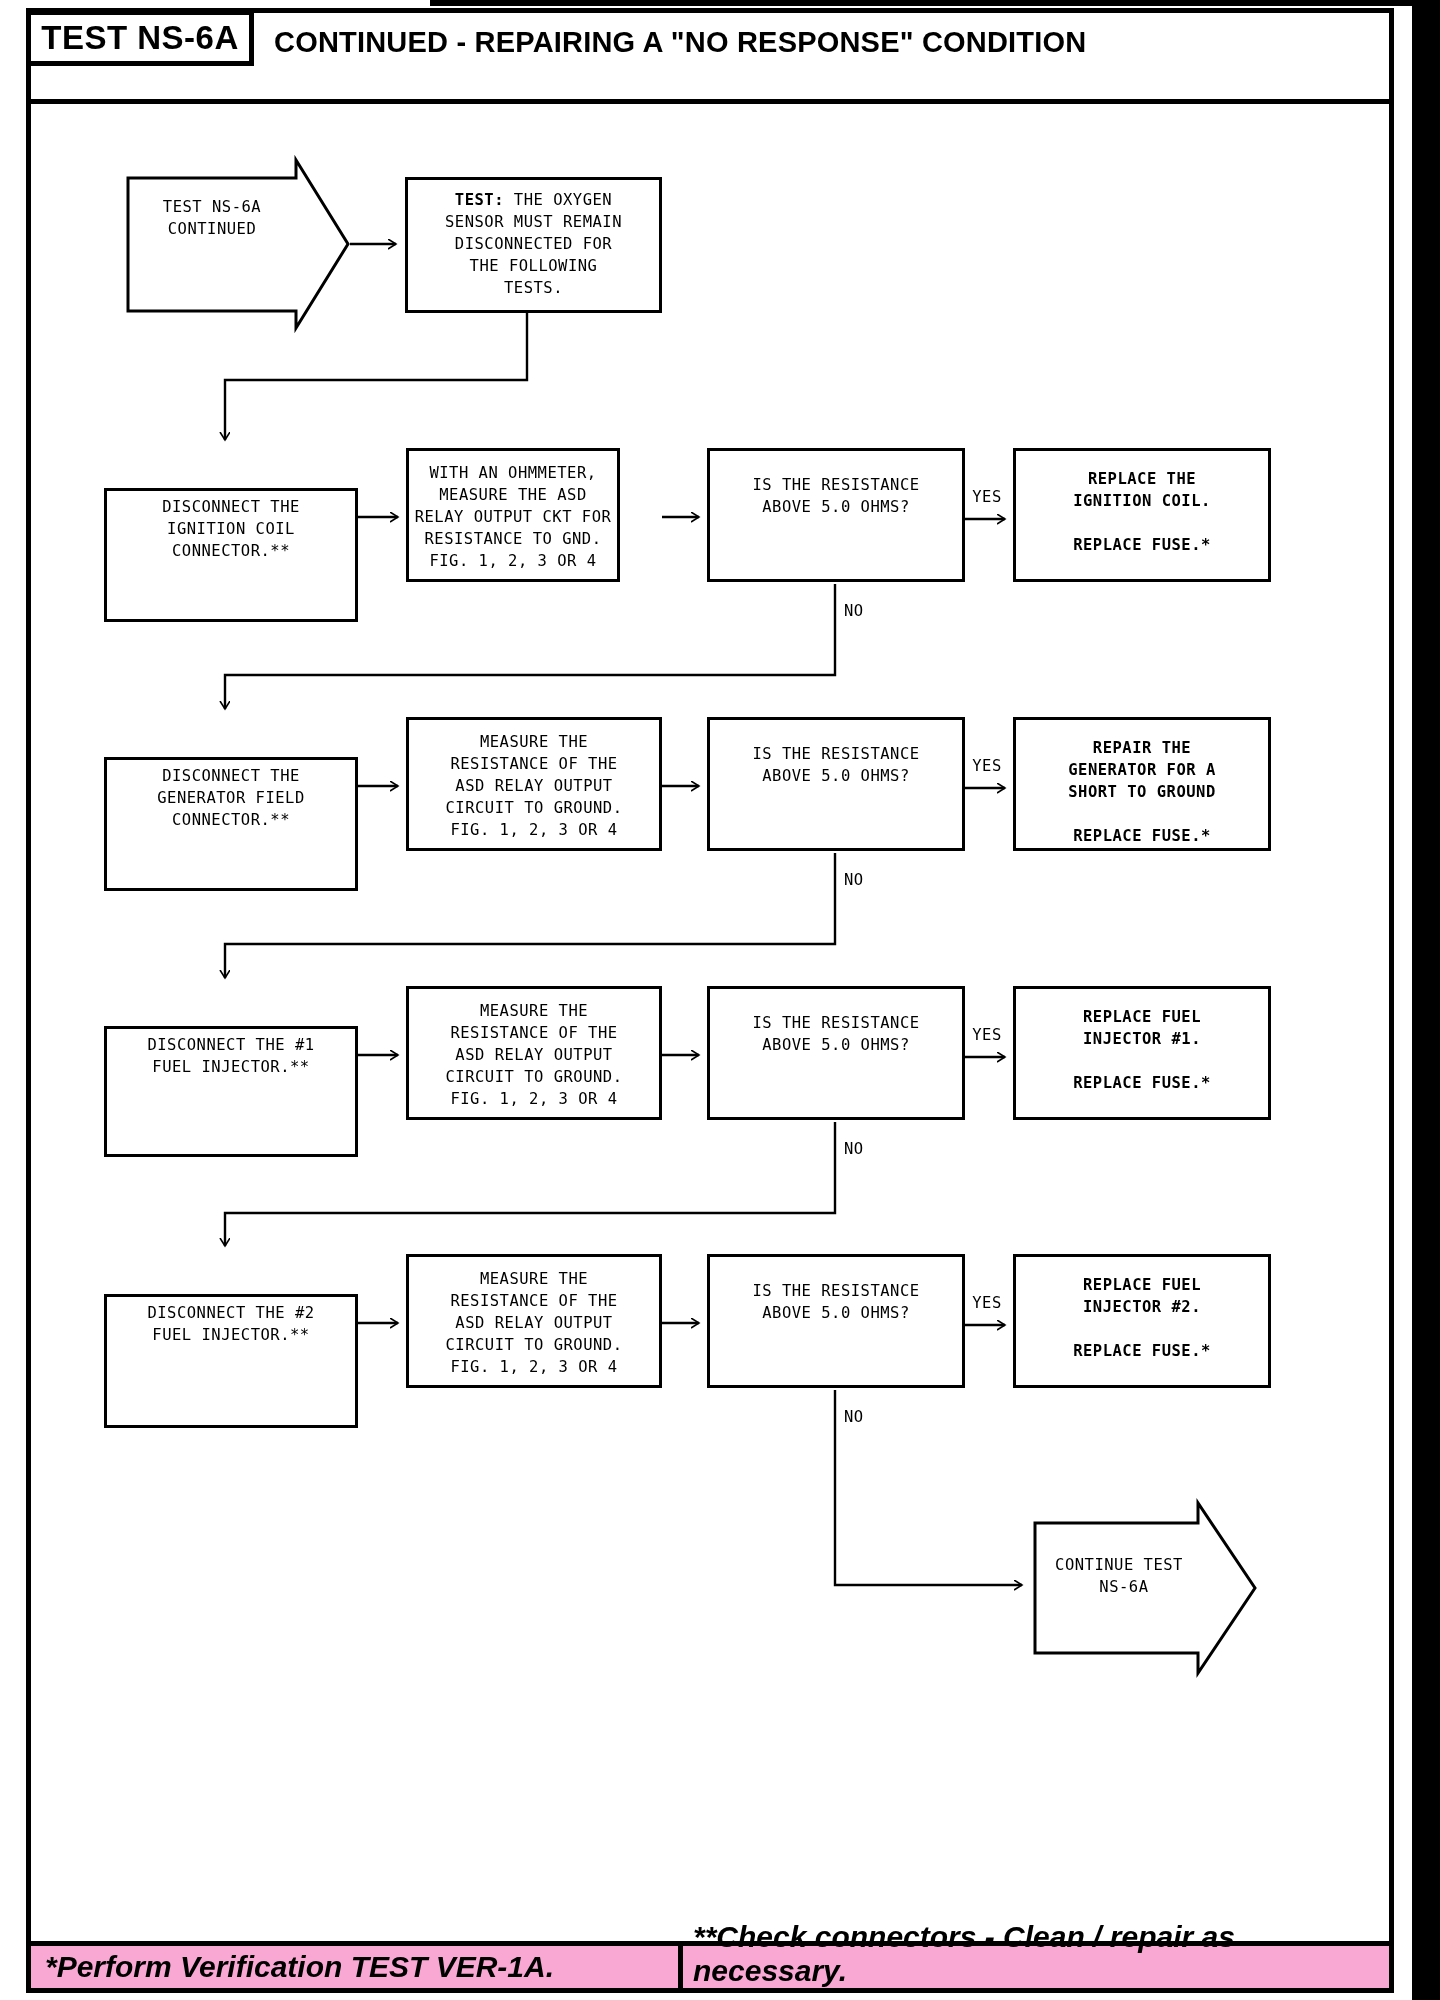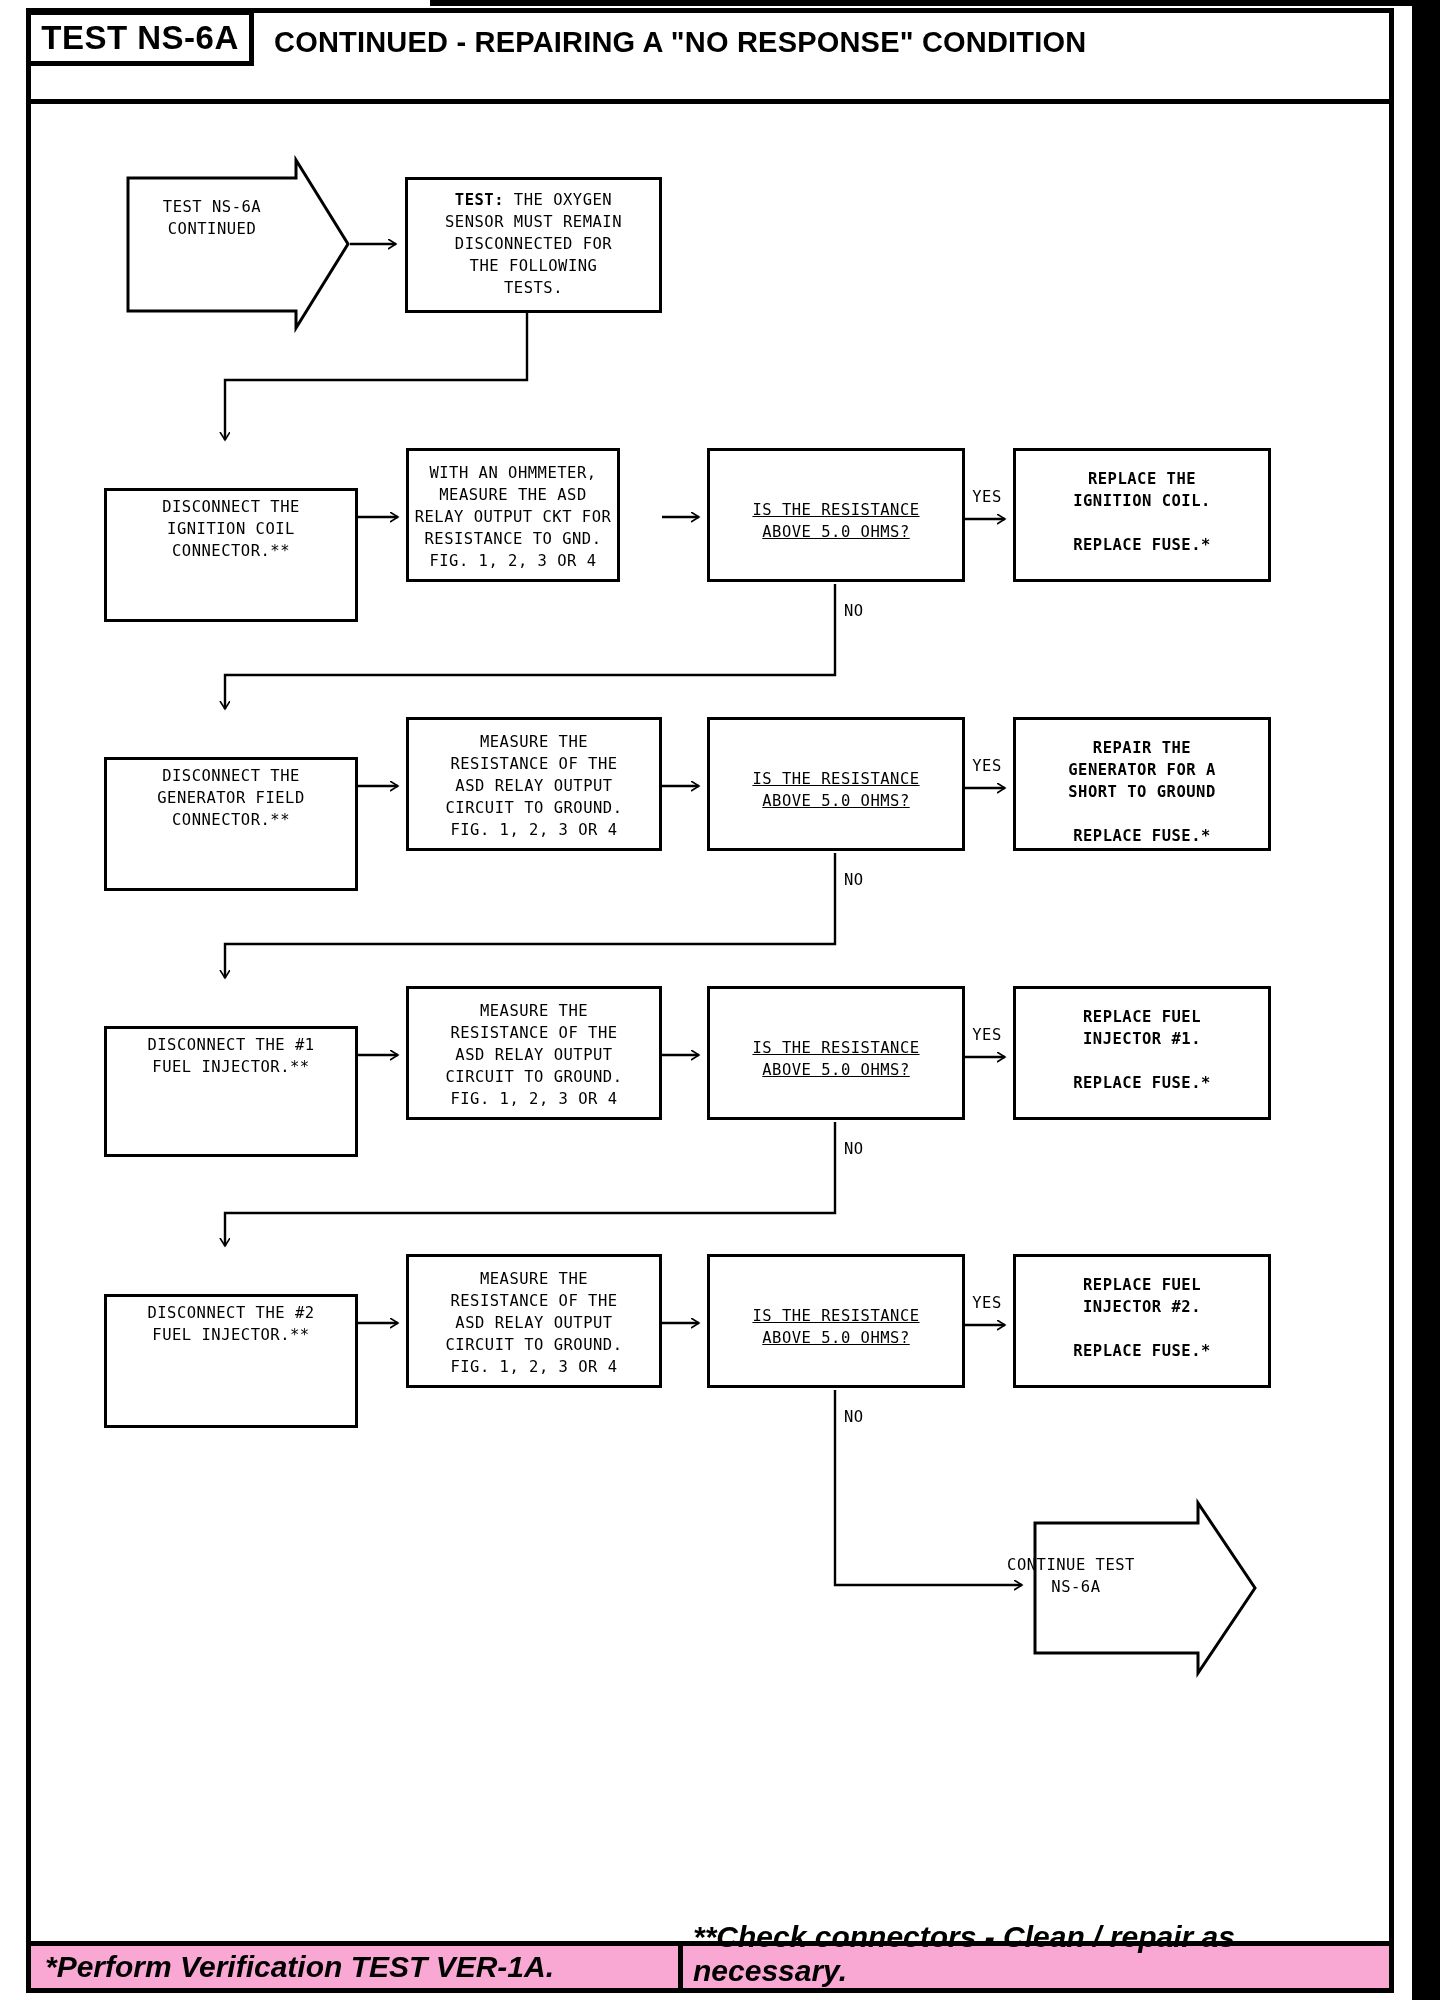--- a/index.html
+++ b/index.html
@@ -14,21 +14,21 @@
   .title-box{position:absolute;left:26px;top:10px;width:228px;height:56px;border:5px solid #000;
              box-sizing:border-box;background:#fff;display:flex;align-items:center;justify-content:center;
              font-family:"Liberation Sans", sans-serif;font-weight:bold;font-size:33px;letter-spacing:0.5px;}
   .header-title{position:absolute;left:274px;top:26px;font-family:"Liberation Sans", sans-serif;
                 font-weight:bold;font-size:29px;letter-spacing:0.2px;}
   
   .box{position:absolute;border:3px solid #000;background:#fff;box-sizing:border-box;
        font-size:15.5px;line-height:22px;letter-spacing:0.5px;text-align:center;white-space:pre-line;}
   .box-step{padding-top:5px;margin-top:40px;}
   .box-measure{padding-top:11px;}
-  .box-question{padding-top:48px;text-decoration:underline;}
+  .box-question{padding-top:23px;}
   .box-action{padding-top:17px;font-weight:bold;}
   .note-box{padding-top:9px;}
   .note-box b{font-weight:bold;}
   .flow-label{position:absolute;font-size:15.5px;line-height:22px;letter-spacing:0.5px;
               text-align:center;white-space:pre;}
   .decision-label{position:absolute;font-size:15.5px;line-height:20px;letter-spacing:0.5px;white-space:pre;}
   svg.connectors{position:absolute;left:0;top:0;}
   
   .footer{position:absolute;left:26px;top:1941px;width:1368px;height:52px;border:5px solid #000;
           box-sizing:border-box;background:#f9a8d4;display:flex;
@@ -83,21 +83,21 @@
 
       <path d="M358 1323 H398" marker-end="url(#arr)"></path>
       <path d="M662 1323 H699" marker-end="url(#arr)"></path>
       <path d="M965 1325 H1005" marker-end="url(#arr)"></path>
       <path d="M835 1390 V1585 H1022" marker-end="url(#arr)"></path>
     </g>
   </svg>
 
   <div class="flow-label" style="left:128px;top:196px;width:168px;">TEST NS-6A
 CONTINUED</div>
-  <div class="flow-label" style="left:992px;top:1554px;width:158px;">CONTINUE TEST
+  <div class="flow-label" style="left:1040px;top:1554px;width:158px;">CONTINUE TEST
  NS-6A</div>
 
   <div class="box note-box" style="left:405px;top:177px;width:257px;height:136px;"><b>TEST:</b><span> THE OXYGEN
 SENSOR MUST REMAIN
 DISCONNECTED FOR
 THE FOLLOWING
 TESTS.</span></div>
 
   <div class="box box-step" style="left:104px;top:448px;width:254px;height:134px;">DISCONNECT THE
 IGNITION COIL

